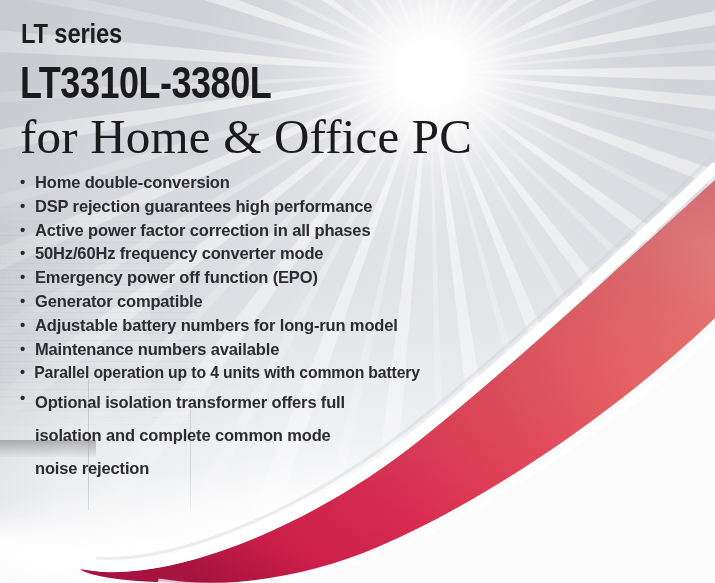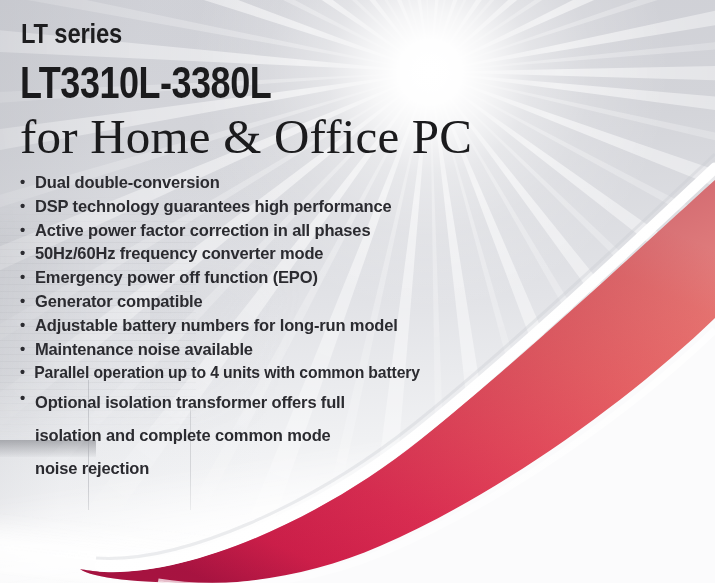--- a/index.html
+++ b/index.html
@@ -405,28 +405,28 @@
                C314,504 182,564 96,558" fill="none" stroke="#c9cad0" stroke-width="3" opacity="0.35"></path>
     </svg>
   </div>
 
   <div class="content">
     <div class="eyebrow">LT series</div>
     <div class="model">LT3310L-3380L</div>
     <div class="subtitle">for Home &amp; Office PC</div>
 
     <ul class="features">
-      <li class="feature">Dual double-conversion</li>
-      <li class="feature">DSP technology guarantees high performance</li>
+      <li class="feature">Home double-conversion</li>
+      <li class="feature">DSP rejection guarantees high performance</li>
       <li class="feature">Active power factor correction in all phases</li>
       <li class="feature">50Hz/60Hz frequency converter mode</li>
       <li class="feature">Emergency power off function (EPO)</li>
       <li class="feature">Generator compatible</li>
       <li class="feature">Adjustable battery numbers for long-run model</li>
-      <li class="feature">Maintenance noise available</li>
+      <li class="feature">Maintenance numbers available</li>
       <li class="feature narrow">Parallel operation up to 4 units with common battery</li>
       <li class="feature multiline">Optional isolation transformer offers full
 isolation and complete common mode
 noise rejection</li>
     </ul>
   </div>
 
 </div>
 
 </body></html>

